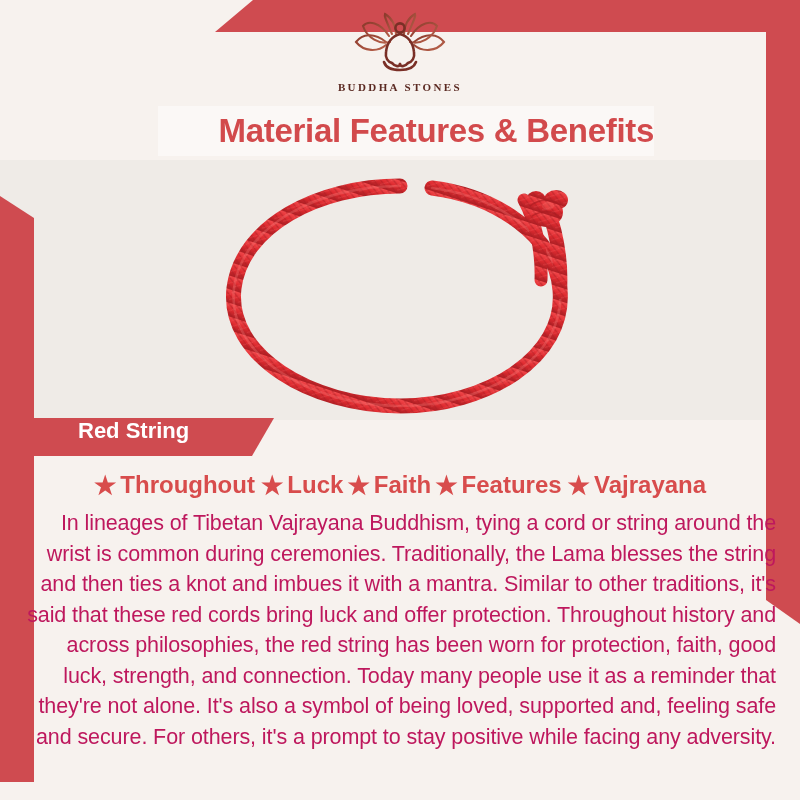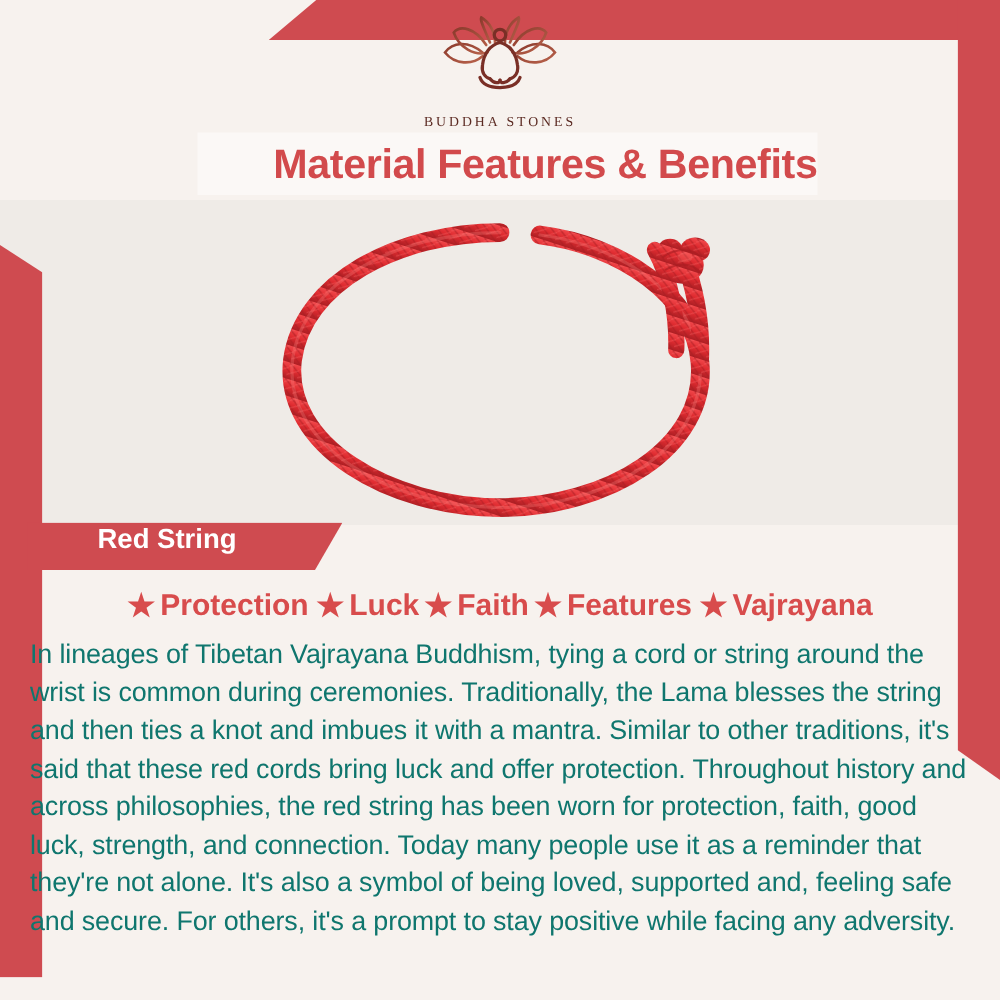--- a/index.html
+++ b/index.html
@@ -61,22 +61,23 @@
     transform:translateX(-50%);
     width:170px;
     text-align:center;
   }
   #logo-mark { display:block; margin:0 auto; }
   #logo-text {
     font-family:"Liberation Serif", serif;
     font-size:11px;
     letter-spacing:2.4px;
     color:#5b2a22;
-    margin-top:12px;
-    white-space:nowrap;
+    margin-top:1px;
+    white-space:nowrap;
+    font-weight:bold;
   }
 
   
   #title-plate {
     position:absolute;
     left:158px; top:106px;
     width:496px; height:50px;
     background:#fbf8f6;
     display:flex;
     align-items:center;
@@ -144,23 +145,24 @@
   .feature.tight { margin-left:-2px; }
 
   
   #body-copy {
     position:absolute;
     left:24px; top:508px;
     width:752px;
     z-index:4;
     font-size:21.5px;
     line-height:30.5px;
-    color:#0f766e;
+    color:#be185d;
     letter-spacing:-0.1px;
     font-weight:normal;
+    text-align:right;
   }
 </style>
 </head>
 <body>
 
 <div id="stage">
 
   <div id="photo-panel"></div>
 
   <div class="band" id="band-top"></div>
@@ -244,21 +246,21 @@
     </g>
   </svg>
 
   <div id="ribbon">
     <span id="ribbon-label">Red String</span>
   </div>
 
   <div id="features">
     <span class="feature">
       <span class="star">★</span>
-      <span>Protection</span>
+      <span>Throughout</span>
     </span>
     <span class="feature">
       <span class="star">★</span>
       <span>Luck</span>
     </span>
     <span class="feature tight">
       <span class="star">★</span>
       <span>Faith</span>
     </span>
     <span class="feature tight">

